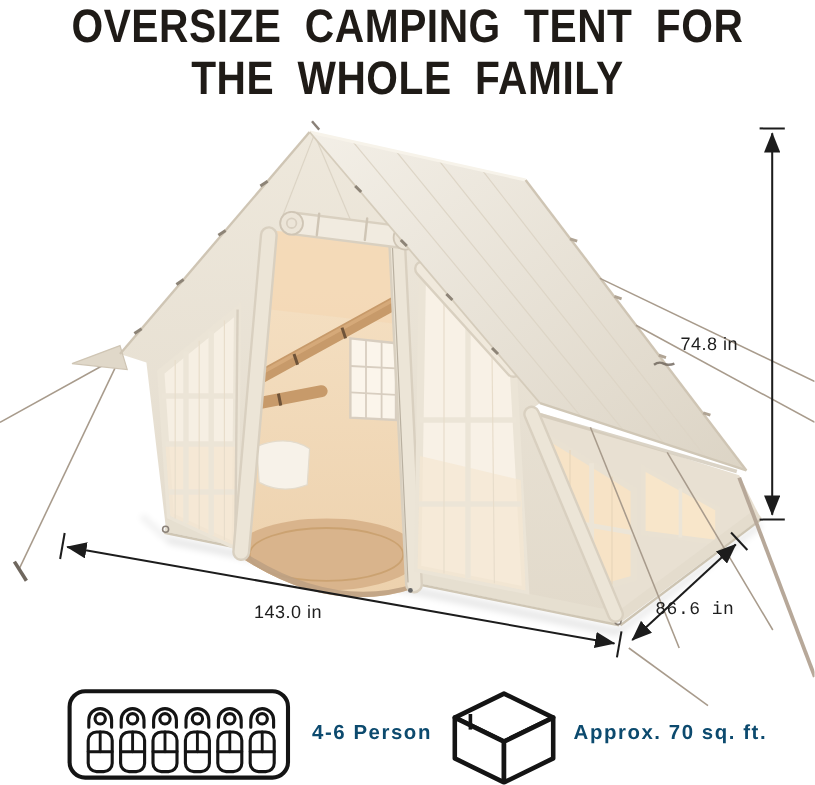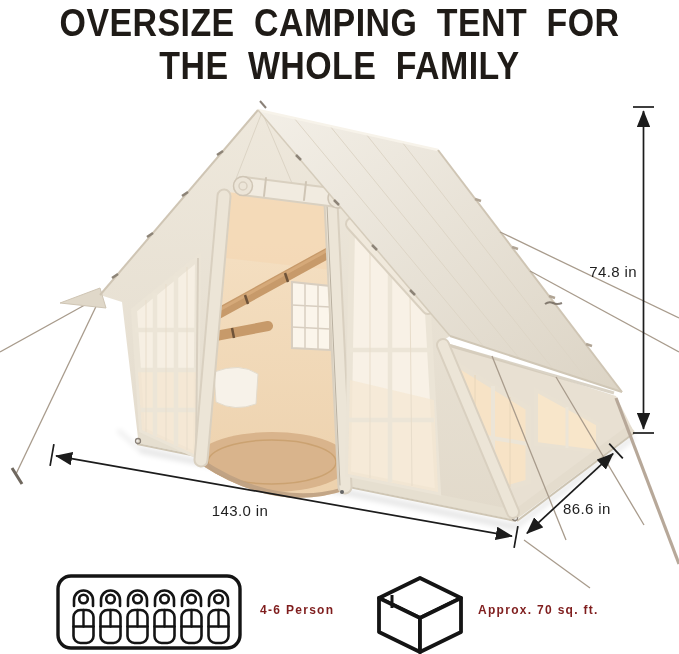--- a/index.html
+++ b/index.html
@@ -3,24 +3,24 @@
 <meta charset="utf-8">
 <style>
   html,body{margin:0;padding:0;background:#ffffff;}
   .page{position:relative;width:679px;height:654px;background:#ffffff;overflow:hidden;
         font-family:"Liberation Sans","DejaVu Sans",sans-serif;}
   .headline{position:absolute;top:1px;left:0;width:679px;text-align:center;
             color:#1f1b17;font-weight:bold;font-size:39px;line-height:43px;
             letter-spacing:.5px;word-spacing:11px;
             transform:scaleX(.87);transform-origin:50% 0;}
   .dim-label{position:absolute;color:#1e1e1e;font-size:15px;letter-spacing:.4px;line-height:16px;}
-  #height-label{left:545px;top:264px;width:92px;text-align:right;}
+  #height-label{left:545px;top:280px;width:92px;text-align:center;}
   #width-label{left:180px;top:503px;width:120px;text-align:center;}
-  #depth-label{left:563px;top:501px;width:100px;text-align:left;}
-  .feature-label{position:absolute;color:#7f1d1d;font-size:12px;font-weight:700;
+  #depth-label{left:529px;top:501px;width:100px;text-align:center;font-family:Liberation Mono, monospace;}
+  .feature-label{position:absolute;color:#0c4a6e;font-size:17px;font-weight:700;
                  letter-spacing:1.3px;line-height:17px;}
   #capacity-label{left:260px;top:602px;}
   #area-label{left:478px;top:602px;text-align:right;}
   svg{position:absolute;left:0;top:0;}
 </style>
 </head>
 <body>
 
 <div class="page">
 

